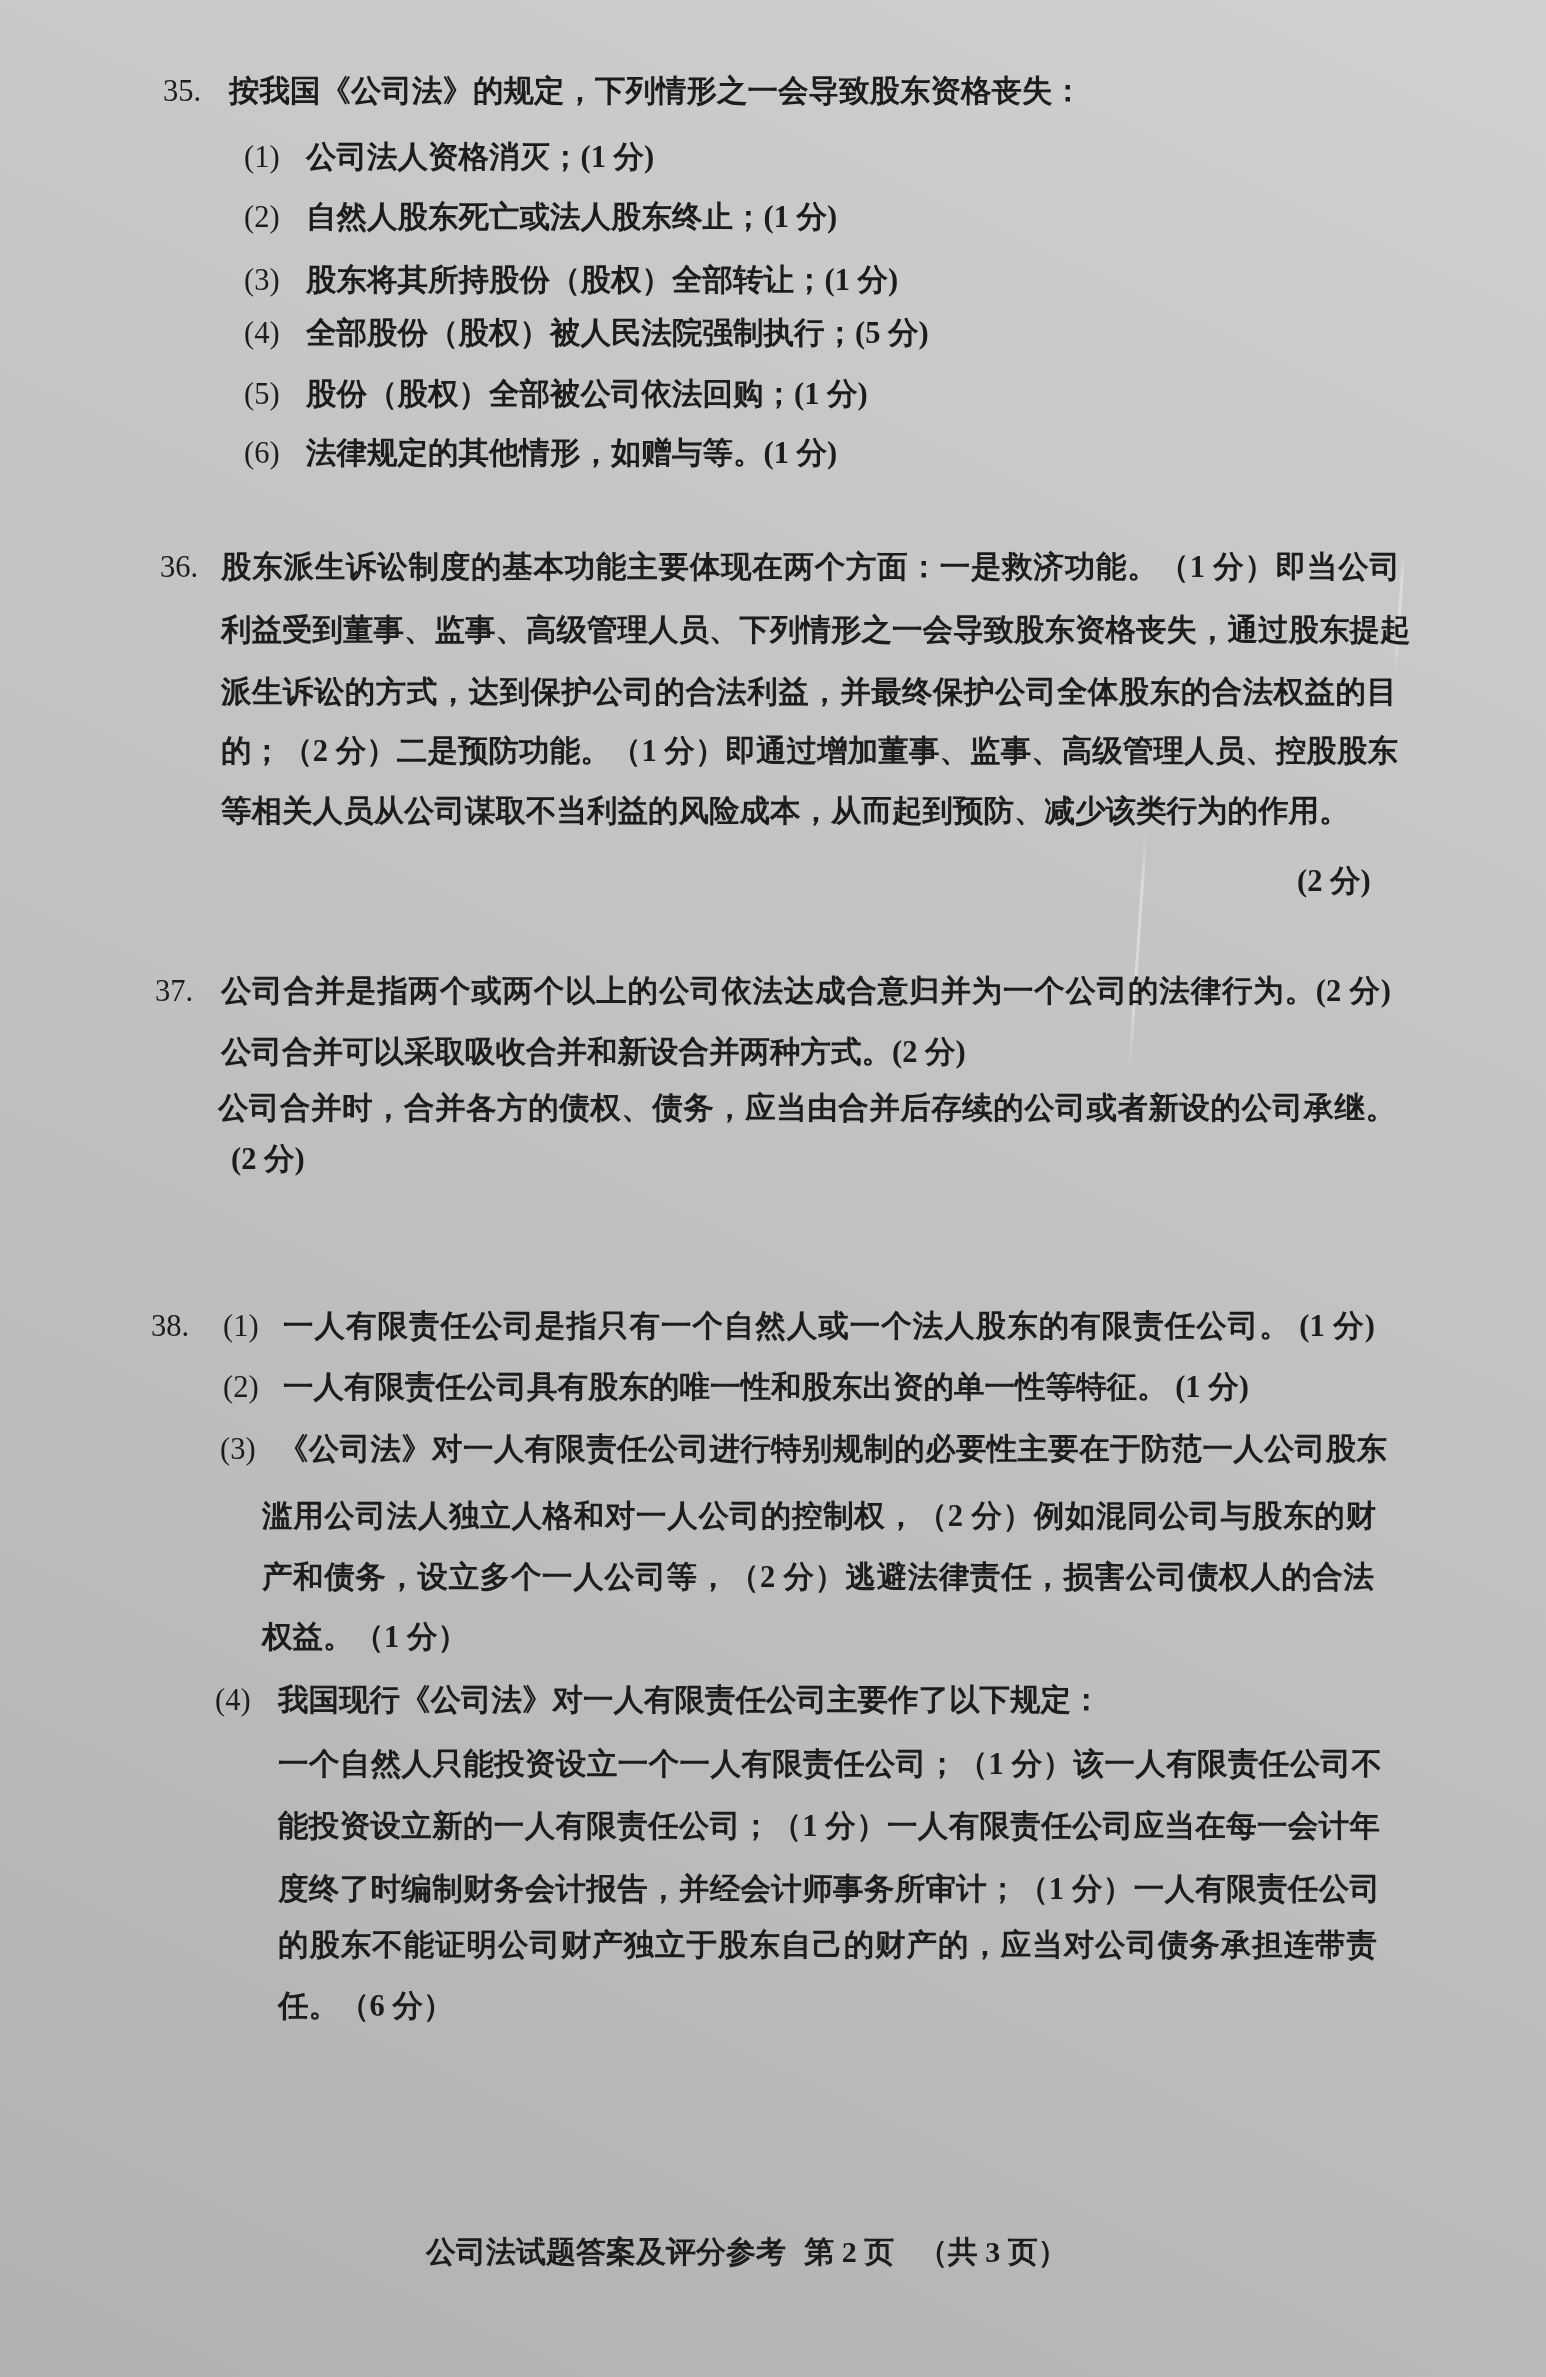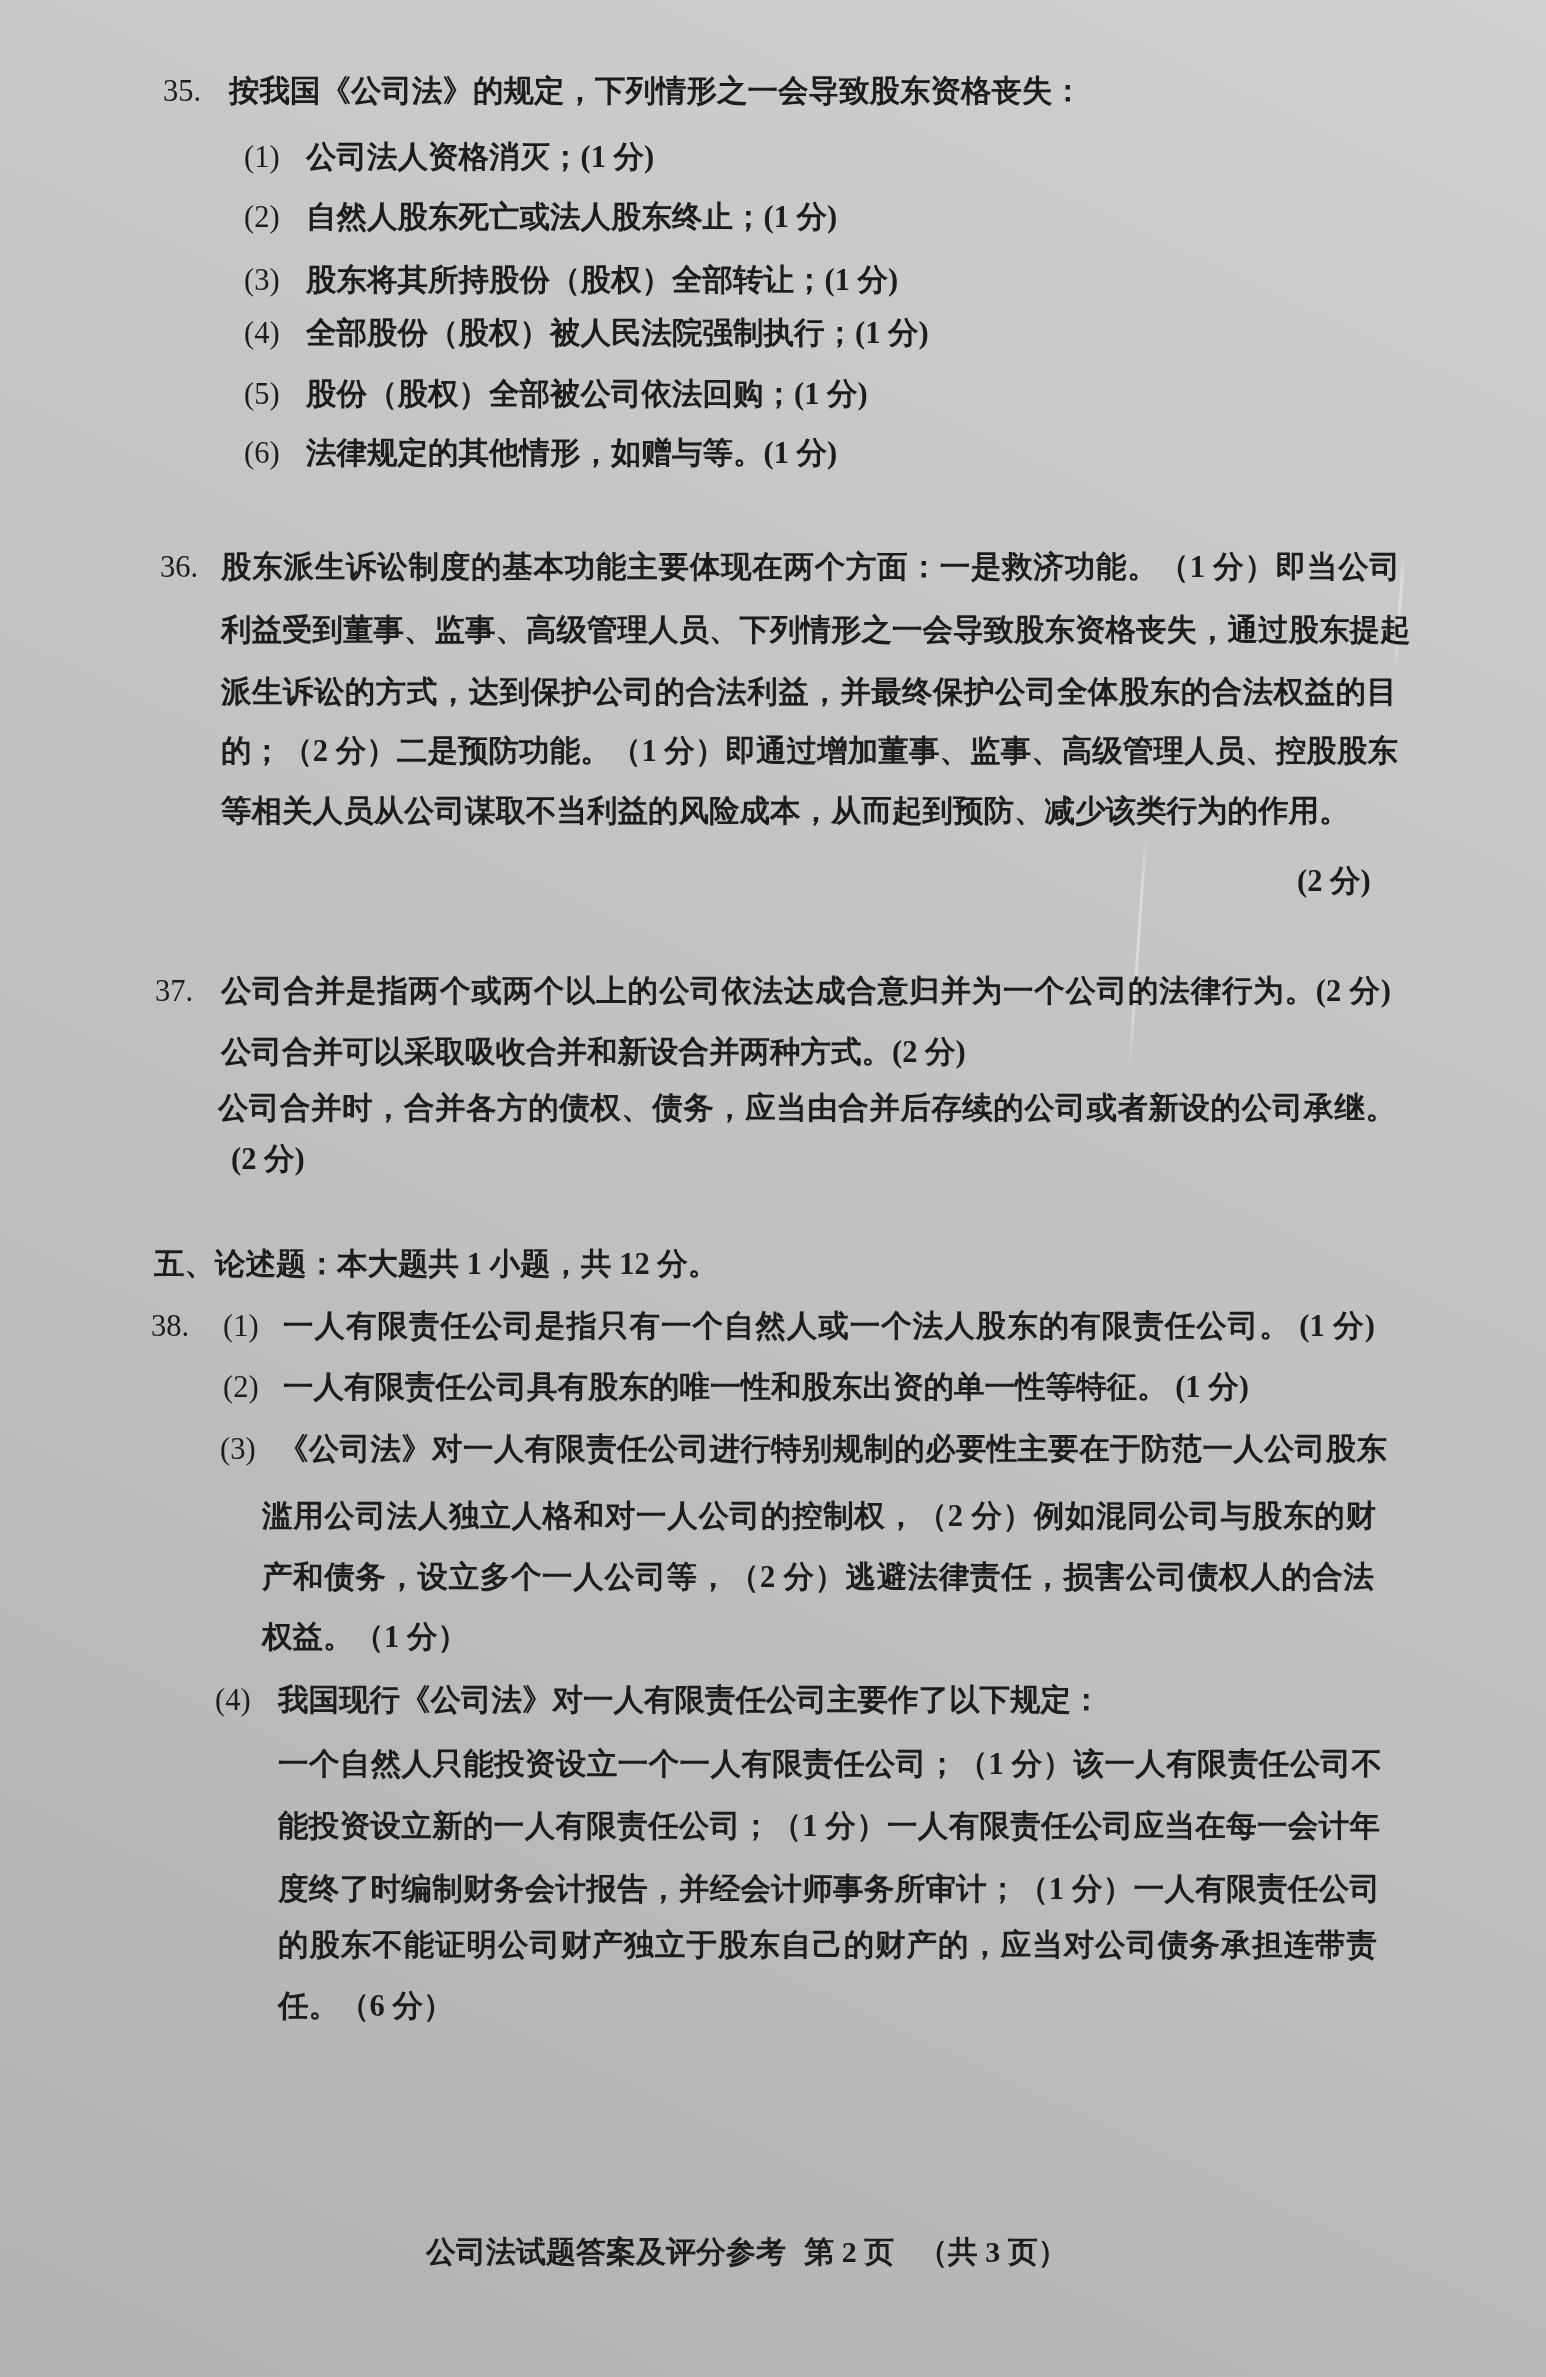--- a/index.html
+++ b/index.html
@@ -49,21 +49,21 @@
     <div class="ln lbl" style="left:244px;top:139px;">(1)</div>
     <div class="ln" style="left:306px;top:139px;">公司法人资格消灭；(1 分)</div>
 
     <div class="ln lbl" style="left:244px;top:199px;">(2)</div>
     <div class="ln" style="left:306px;top:199px;">自然人股东死亡或法人股东终止；(1 分)</div>
 
     <div class="ln lbl" style="left:244px;top:262px;">(3)</div>
     <div class="ln" style="left:306px;top:262px;">股东将其所持股份（股权）全部转让；(1 分)</div>
 
     <div class="ln lbl" style="left:244px;top:315px;">(4)</div>
-    <div class="ln" style="left:306px;top:315px;">全部股份（股权）被人民法院强制执行；(1 分)</div>
+    <div class="ln" style="left:306px;top:315px;">全部股份（股权）被人民法院强制执行；(5 分)</div>
 
     <div class="ln lbl" style="left:244px;top:376px;">(5)</div>
     <div class="ln" style="left:306px;top:376px;">股份（股权）全部被公司依法回购；(1 分)</div>
 
     <div class="ln lbl" style="left:244px;top:435px;">(6)</div>
     <div class="ln" style="left:306px;top:435px;">法律规定的其他情形，如赠与等。(1 分)</div>
   </section>
 
   <section>
     <div class="ln num" style="left:160px;top:549px;">36.</div>
@@ -76,21 +76,20 @@
   </section>
 
   <section>
     <div class="ln num" style="left:155px;top:973px;">37.</div>
     <div class="ln j" style="left:221px;top:973px;width:1170px;">公司合并是指两个或两个以上的公司依法达成合意归并为一个公司的法律行为。(2 分)</div>
     <div class="ln" style="left:221px;top:1034px;">公司合并可以采取吸收合并和新设合并两种方式。(2 分)</div>
     <div class="ln j" style="left:218px;top:1090px;width:1178px;">公司合并时，合并各方的债权、债务，应当由合并后存续的公司或者新设的公司承继。</div>
     <div class="ln" style="left:231px;top:1141px;">(2 分)</div>
   </section>
 
-  <div class="ln" style="left:154px;top:1246px;">五、论述题：本大题共 1 小题，共 12 分。</div>
 
   <section>
     <div class="ln num" style="left:151px;top:1308px;">38.</div>
 
     <div class="ln lbl" style="left:223px;top:1308px;">(1)</div>
     <div class="ln j" style="left:283px;top:1308px;width:1092px;">一人有限责任公司是指只有一个自然人或一个法人股东的有限责任公司。 (1 分)</div>
 
     <div class="ln lbl" style="left:223px;top:1369px;">(2)</div>
     <div class="ln" style="left:283px;top:1369px;">一人有限责任公司具有股东的唯一性和股东出资的单一性等特征。 (1 分)</div>
 

